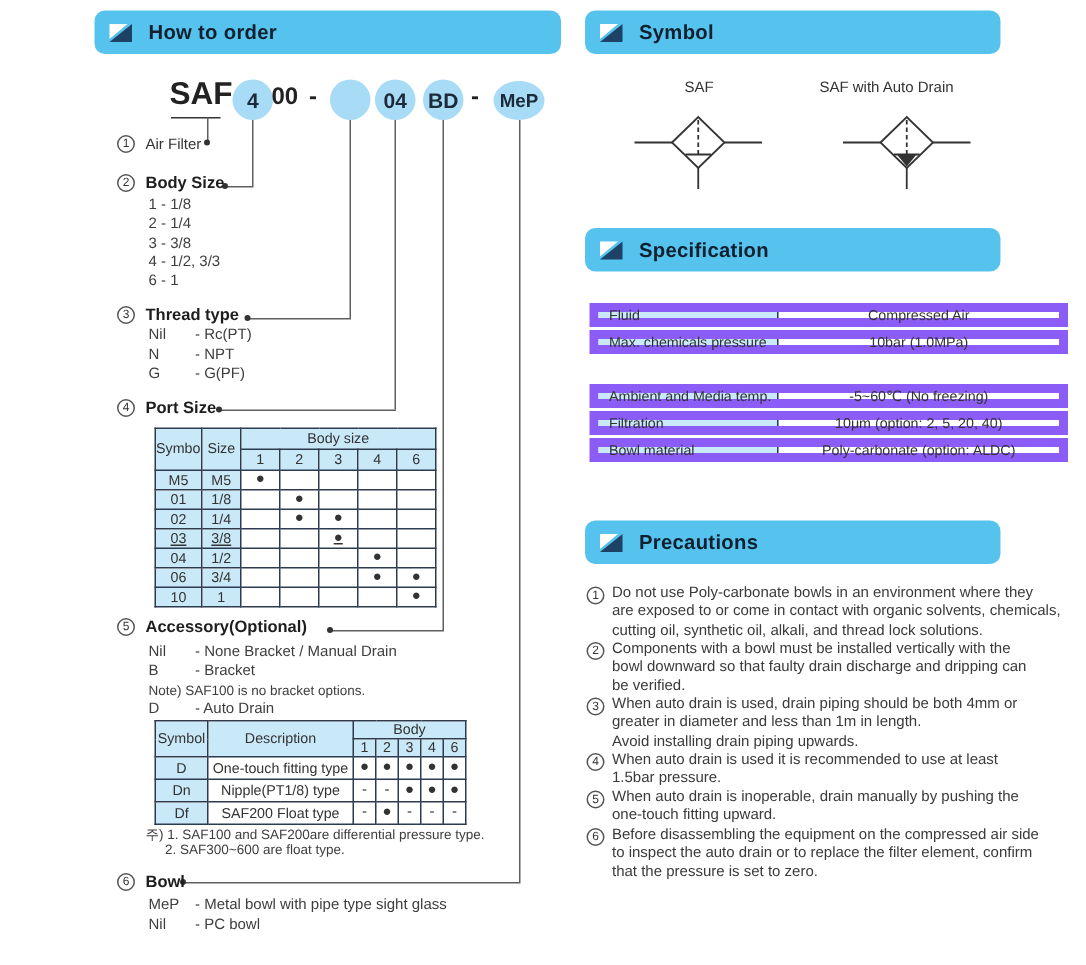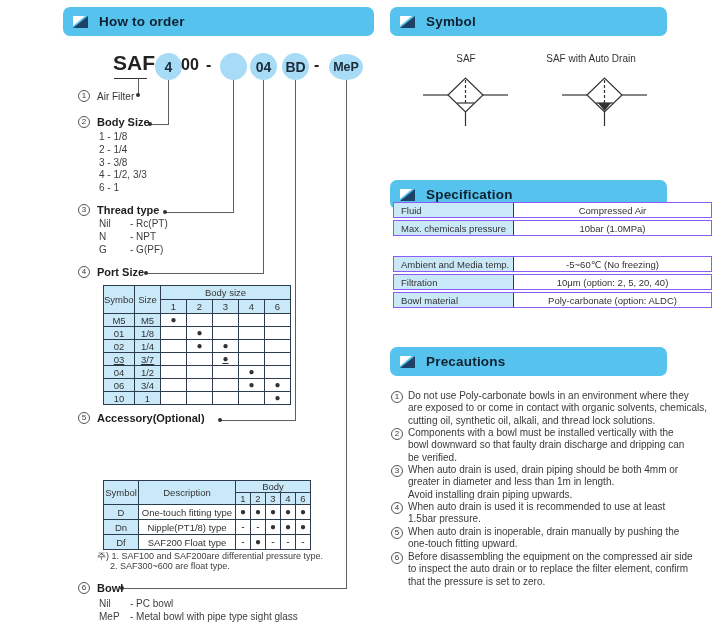--- a/index.html
+++ b/index.html
@@ -29,21 +29,21 @@
   .sym{display:inline-block;width:31px;}
   .small-note{font-size:9px;color:#3e3e3e;}
   
   table.dtable{border-collapse:collapse;table-layout:fixed;position:absolute;
                font-size:9.5px;color:#333;text-align:center;}
   table.dtable td{border:1px solid #2d3b4e;padding:0;overflow:hidden;}
   .bluecell{background:#C9E9F9;}
   .dotcell{font-size:10px;line-height:1;}
   
   .spec-row{position:absolute;left:393px;width:319px;height:16px;display:flex;
-            border:1px solid #8b5cf6;box-sizing:border-box;background:#fff;}
+            border:6px solid #8b5cf6;box-sizing:border-box;background:#fff;}
   .spec-label{width:112px;background:#C9E9F9;border-right:1px solid #2d3b4e;display:flex;
               align-items:center;padding-left:7px;font-size:9.5px;color:#333;flex:none;}
   .spec-value{flex:1;display:flex;align-items:center;justify-content:center;font-size:9.5px;color:#333;}
   
   .prec{position:absolute;left:391px;width:332px;display:flex;gap:5px;font-size:10px;color:#3a3a3a;line-height:12.4px;}
   .prec .cnum{margin-top:1px;}
   .prec-text{white-space:pre-line;}
   .sym-label{position:absolute;font-size:10px;color:#333;text-align:center;}
 </style>
 </head>
@@ -170,21 +170,21 @@
       <td class="bluecell">02</td>
       <td class="bluecell">1/4</td>
       <td class="dotcell"></td>
       <td class="dotcell">●</td>
       <td class="dotcell">●</td>
       <td class="dotcell"></td>
       <td class="dotcell"></td>
     </tr>
     <tr style="height:13px;text-decoration:underline;">
       <td class="bluecell">03</td>
-      <td class="bluecell">3/7</td>
+      <td class="bluecell">3/8</td>
       <td class="dotcell"></td>
       <td class="dotcell"></td>
       <td class="dotcell">●</td>
       <td class="dotcell"></td>
       <td class="dotcell"></td>
     </tr>
     <tr style="height:13px;">
       <td class="bluecell">04</td>
       <td class="bluecell">1/2</td>
       <td class="dotcell"></td>
@@ -210,20 +210,26 @@
       <td class="dotcell"></td>
       <td class="dotcell"></td>
       <td class="dotcell">●</td>
     </tr>
   </tbody>
     </table>
 
   <div class="sec" style="left:78px;top:412px;">
     <span class="cnum">5</span>
     <span class="sec-label">Accessory(Optional)</span>
+  </div>
+  <div class="list" style="left:99px;top:429px;">
+    <div class="row"><span class="sym">Nil</span><span>- None Bracket / Manual Drain</span></div>
+    <div class="row"><span class="sym">B</span><span>- Bracket</span></div>
+    <div class="row small-note">Note) SAF100 is no bracket options.</div>
+    <div class="row"><span class="sym">D</span><span>- Auto Drain</span></div>
   </div>
   <table class="dtable" style="left:103px;top:480px;width:207px;">
     <colgroup>
         <col style="width:35px">
         <col style="width:97px">
         <col style="width:15px">
         <col style="width:15px">
         <col style="width:15px">
         <col style="width:15px">
         <col style="width:15px">
@@ -271,22 +277,22 @@
   </tbody>
     </table>
   <div class="abs small-note" style="left:97px;top:550px;">주) 1. SAF100 and SAF200are differential pressure type.</div>
   <div class="abs small-note" style="left:110px;top:561px;">2. SAF300~600 are float type.</div>
 
   <div class="sec" style="left:78px;top:582px;">
     <span class="cnum">6</span>
     <span class="sec-label">Bowl</span>
   </div>
   <div class="list" style="left:99px;top:598px;">
+    <div class="row"><span class="sym">MeP</span><span>- Metal bowl with pipe type sight glass</span></div>
     <div class="row"><span class="sym">Nil</span><span>- PC bowl</span></div>
-    <div class="row"><span class="sym">MeP</span><span>- Metal bowl with pipe type sight glass</span></div>
   </div>
 
   <div class="bar" style="left:390px;top:7px;width:277px;">
     <svg class="bar-icon" viewBox="0 0 17 14">
       <polygon points="1,13 16,13 16,1" fill="#1d4266"></polygon>
       <polygon points="1,11 13,1 1,1" fill="#ffffff"></polygon>
     </svg>
     <span class="bar-title">Symbol</span>
   </div>
 
@@ -306,21 +312,21 @@
       <line x1="562" y1="95" x2="587" y2="95"></line>
       <polygon points="587,95 604.5,78 622,95 604.5,112"></polygon>
       <line x1="596" y1="103" x2="613" y2="103"></line>
       <line x1="604.5" y1="80" x2="604.5" y2="103" stroke-dasharray="3,2"></line>
       <polygon points="598,103 611,103 604.5,111" fill="#333" stroke="none"></polygon>
       <line x1="604.5" y1="112" x2="604.5" y2="126"></line>
       <line x1="622" y1="95" x2="647" y2="95"></line>
     </g>
   </svg>
 
-  <div class="bar" style="left:390px;top:152px;width:277px;margin-top:28px;">
+  <div class="bar" style="left:390px;top:152px;width:277px;">
     <svg class="bar-icon" viewBox="0 0 17 14">
       <polygon points="1,13 16,13 16,1" fill="#1d4266"></polygon>
       <polygon points="1,11 13,1 1,1" fill="#ffffff"></polygon>
     </svg>
     <span class="bar-title">Specification</span>
   </div>
 
   <div class="spec-row" style="top:202px;">
     <span class="spec-label">Fluid</span>
     <span class="spec-value">Compressed Air</span>

